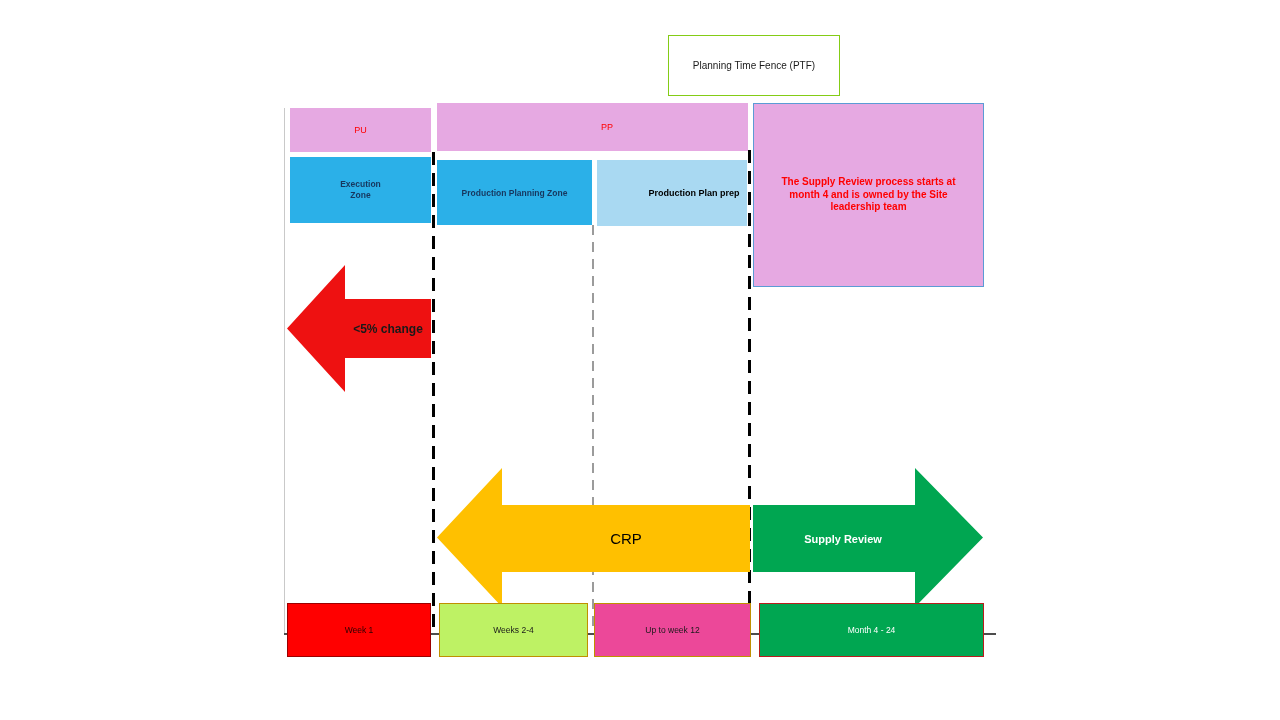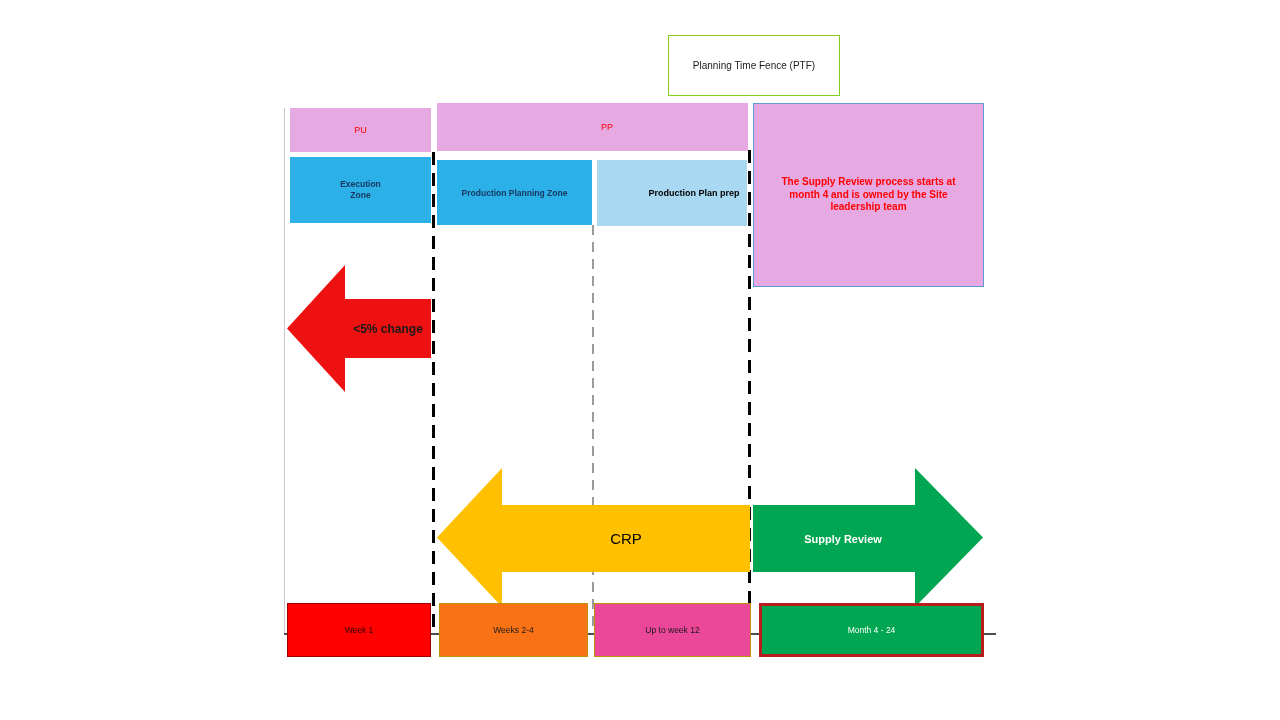--- a/index.html
+++ b/index.html
@@ -51,25 +51,25 @@
   .arrow-crp .lbl{left:65px;right:0;top:37px;bottom:35px;font-size:15px;font-weight:normal;color:#000000;}
   .arrow-green{left:753px;top:468px;width:230px;height:139px;}
   .arrow-green .lbl{left:0;right:50px;top:37px;bottom:35px;font-size:11px;font-weight:bold;color:#ffffff;}
   .lbl{position:absolute;display:flex;align-items:center;justify-content:center;}
 
   
   .tl{height:54px;top:603px;}
   .tl span{font-size:8.5px;}
   .tl-week1{left:287px;width:144px;background:#FF0000;border:1px solid #9c0000;}
   .tl-week1 span{color:#2b0000;}
-  .tl-weeks24{left:439px;width:149px;background:#f97316;border:1px solid #BF9000;}
+  .tl-weeks24{left:439px;width:149px;background:#bef264;border:1px solid #BF9000;}
   .tl-weeks24 span{color:#1a1a1a;}
   .tl-week12{left:594px;width:157px;background:#ec4899;border:1px solid #BF9000;}
   .tl-week12 span{color:#1a1a1a;}
-  .tl-month{left:759px;width:225px;background:#00A651;border:3px solid #b91c1c;}
+  .tl-month{left:759px;width:225px;background:#00A651;border:1px solid #b91c1c;}
   .tl-month span{color:#ffffff;}
 </style>
 </head>
 <body>
 
 <div class="canvas">
 
   <div class="abs axis-left"></div>
   <div class="abs axis-bottom"></div>
 

